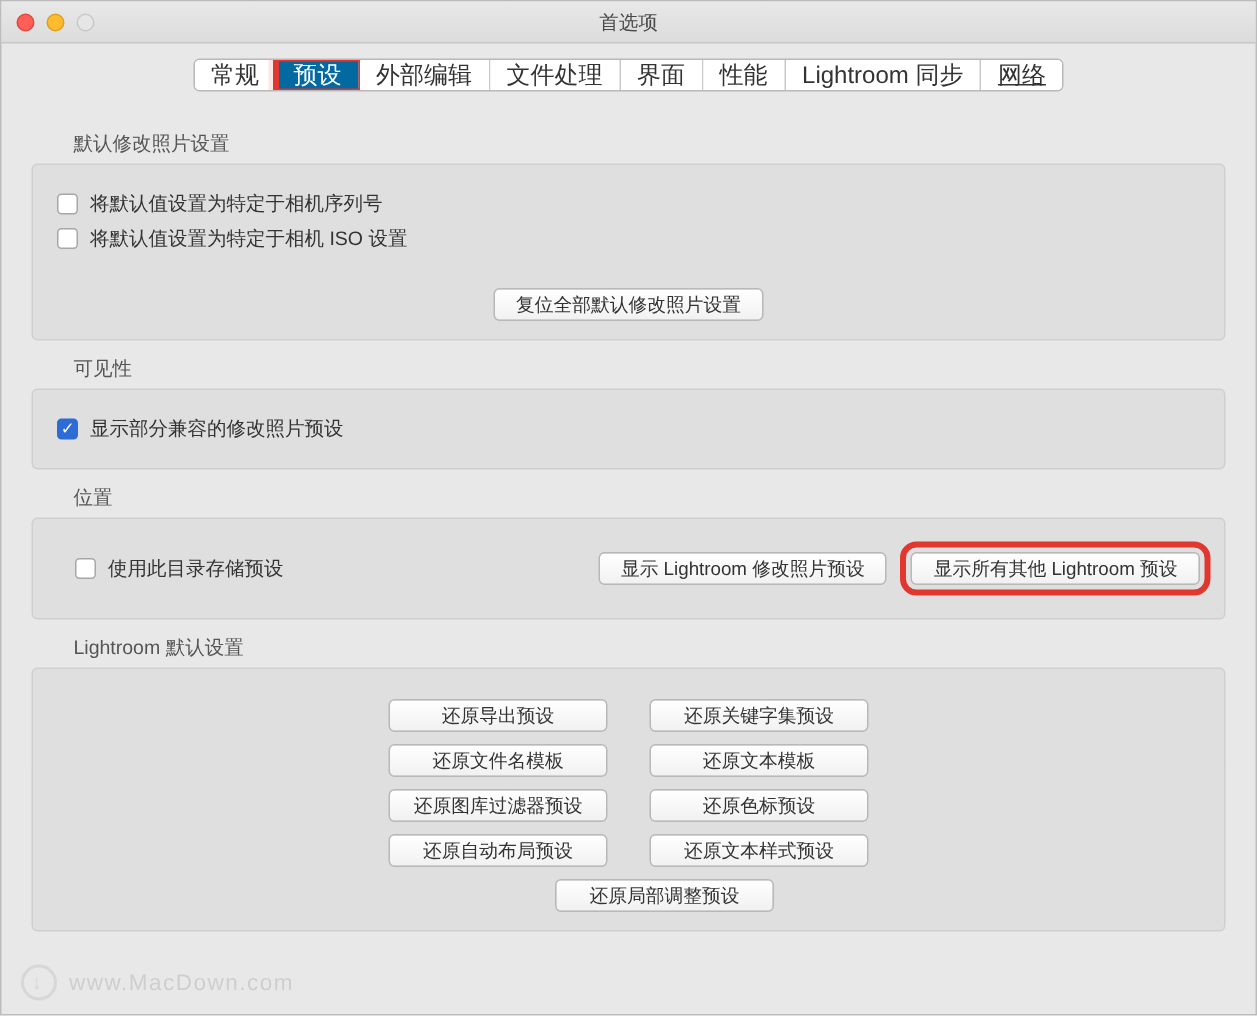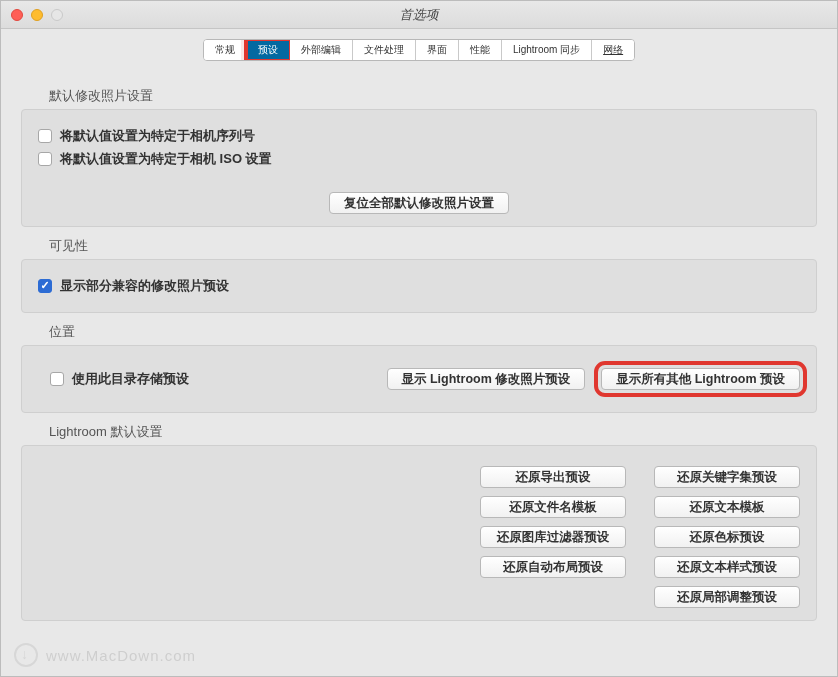--- a/index.html
+++ b/index.html
@@ -19,56 +19,54 @@
       background: #e8e8e8;
       border: 1px solid #bcbcbc;
     }
     .titlebar {
       height: 28px;
       background: linear-gradient(#e8e8e8, #dcdcdc);
       border-bottom: 1px solid #c5c5c5;
       display: flex;
       align-items: center;
       position: relative;
-      font-style: italic;
     }
     .traffic { display: flex; gap: 8px; margin-left: 10px; }
     .tl { width: 12px; height: 12px; border-radius: 50%; }
     .tl.r { background: #ff5f57; border: 0.5px solid #e1483f; }
     .tl.y { background: #febc2e; border: 0.5px solid #dfa022; }
     .tl.g { background: #e6e6e6; border: 0.5px solid #c9c9c9; }
     .title {
       position: absolute; left: 0; right: 0; text-align: center;
       font-size: 13px; color: #4a4a4a; pointer-events: none;
     }
     .tabbar {
       display: flex; justify-content: center; padding: 10px 0 12px;
     }
     .segmented {
       display: inline-flex; border: 1px solid #b8b8b8; border-radius: 4px;
       overflow: hidden; background: #fff; height: 22px;
     }
     .seg {
-      padding: 0 11px; font-size: 10px; display: flex; align-items: center;
+      padding: 0 11px; font-size: 16px; display: flex; align-items: center;
       border-right: 1px solid #c9c9c9; background: #fff; color: #333; cursor: default;
     }
     .seg:last-child { border-right: none; text-decoration: underline; }
     .seg.active { background: #0369a1; color: #fff; }
     .highlight-seg {
       outline: 4px solid #e0372f; outline-offset: -1px;
       box-shadow: 0 0 0 6px rgba(224,55,47,0.12);
     }
     .content { padding: 4px 20px 20px; }
     .sec-label {
       font-size: 13px; color: #555; margin: 10px 0 4px 28px;
     }
     .panel {
       background: #dfdfdf; border: 1px solid #cfcfcf; border-radius: 4px;
       padding: 12px 16px;
-      font-weight: bold;
     }
     .checkrow {
       display: flex; align-items: center; gap: 8px; margin: 5px 0;
     }
     .chk { width: 14px; height: 14px; border: 1px solid #a7a7a7; border-radius: 3px; background: #fff; position: relative; flex-shrink: 0; }
     .chk.checked { background: #2d6cd4; border-color: #2d6cd4; }
     .chk.checked::after {
       content: "✓"; color: #fff; font-size: 11px; position: absolute;
       top: -1px; left: 1.5px;
     }
@@ -80,21 +78,21 @@
     }
     .btnrow-center { display: flex; justify-content: center; margin-top: 24px; }
     .loc-row {
       display: flex; align-items: center; justify-content: space-between; gap: 10px;
     }
     .loc-btns { display: flex; gap: 16px; }
     .highlight-btn {
       outline: 4px solid #e0372f; outline-offset: 3px;
     }
     .defaults-grid {
-      display: flex; flex-direction: column; align-items: flex-end; gap: 8px; padding-top: 8px;
+      display: flex; flex-direction: column; align-items: center; gap: 8px; padding-top: 8px;
     }
     .defaults-row { display: flex; gap: 28px; }
     .defaults-row .btn { min-width: 146px; }
     .watermark {
       position: absolute; left: 14px; bottom: 10px; display: flex; align-items: center;
       gap: 8px; opacity: 0.45; color: #b0b0b0; font-size: 15px; letter-spacing: 1px;
       font-weight: 500;
     }
     .wm-ico {
       width: 24px; height: 24px; border: 2px solid #c3c3c3; border-radius: 50%; position: relative;

